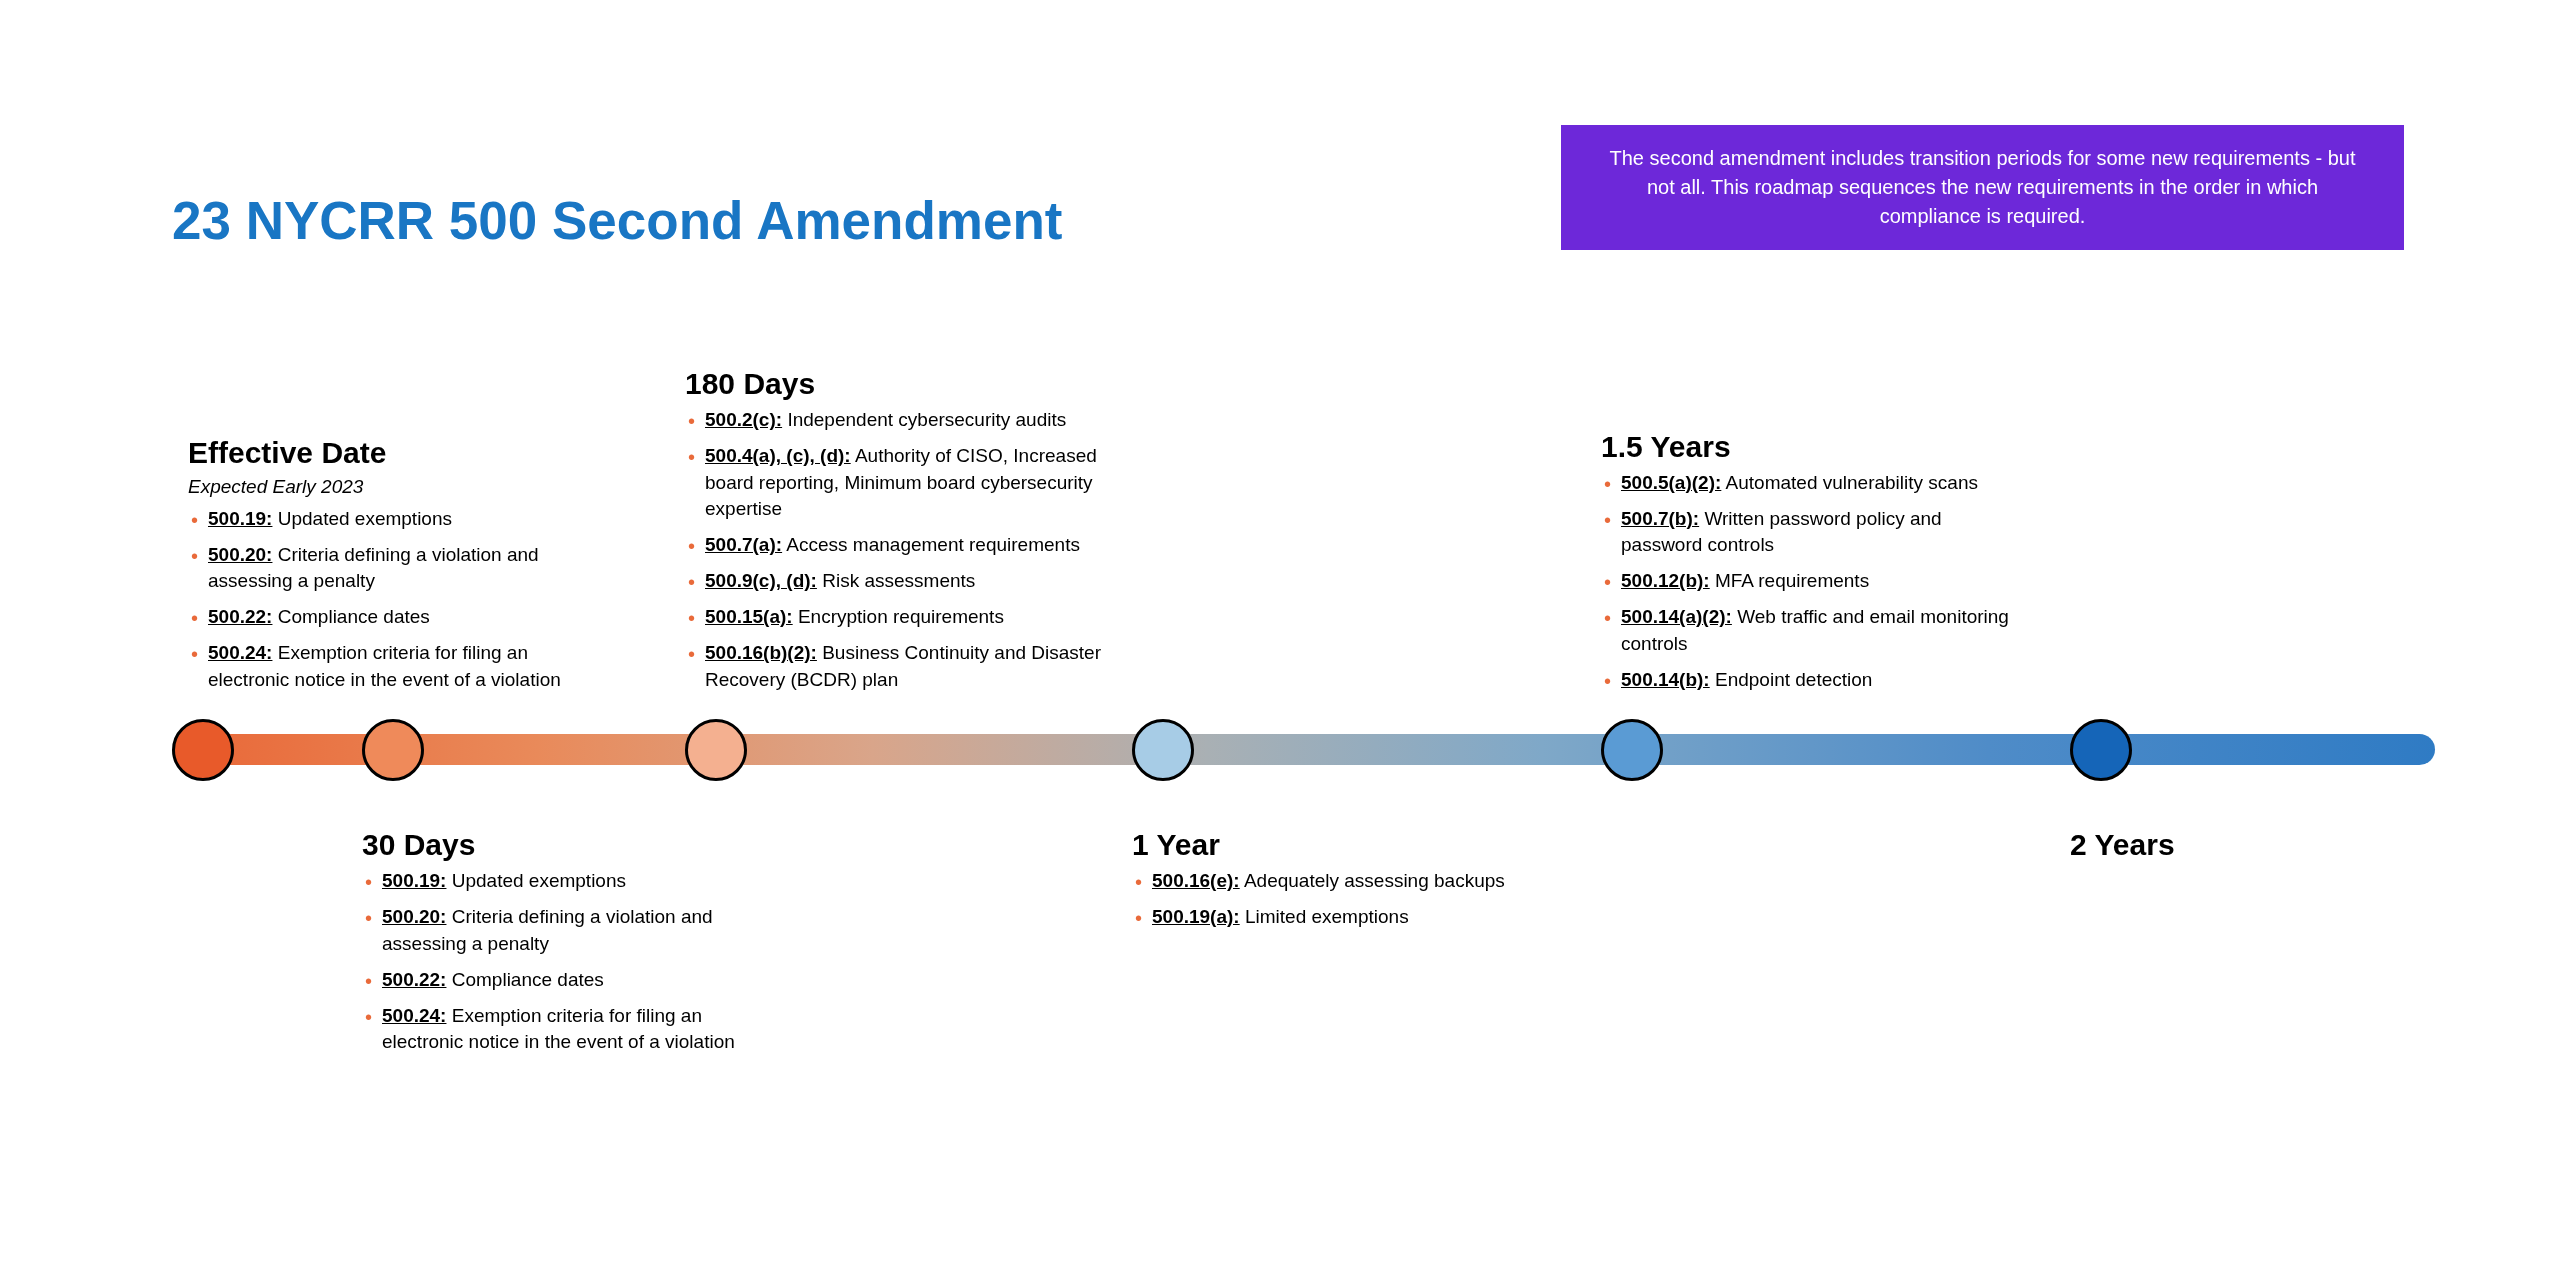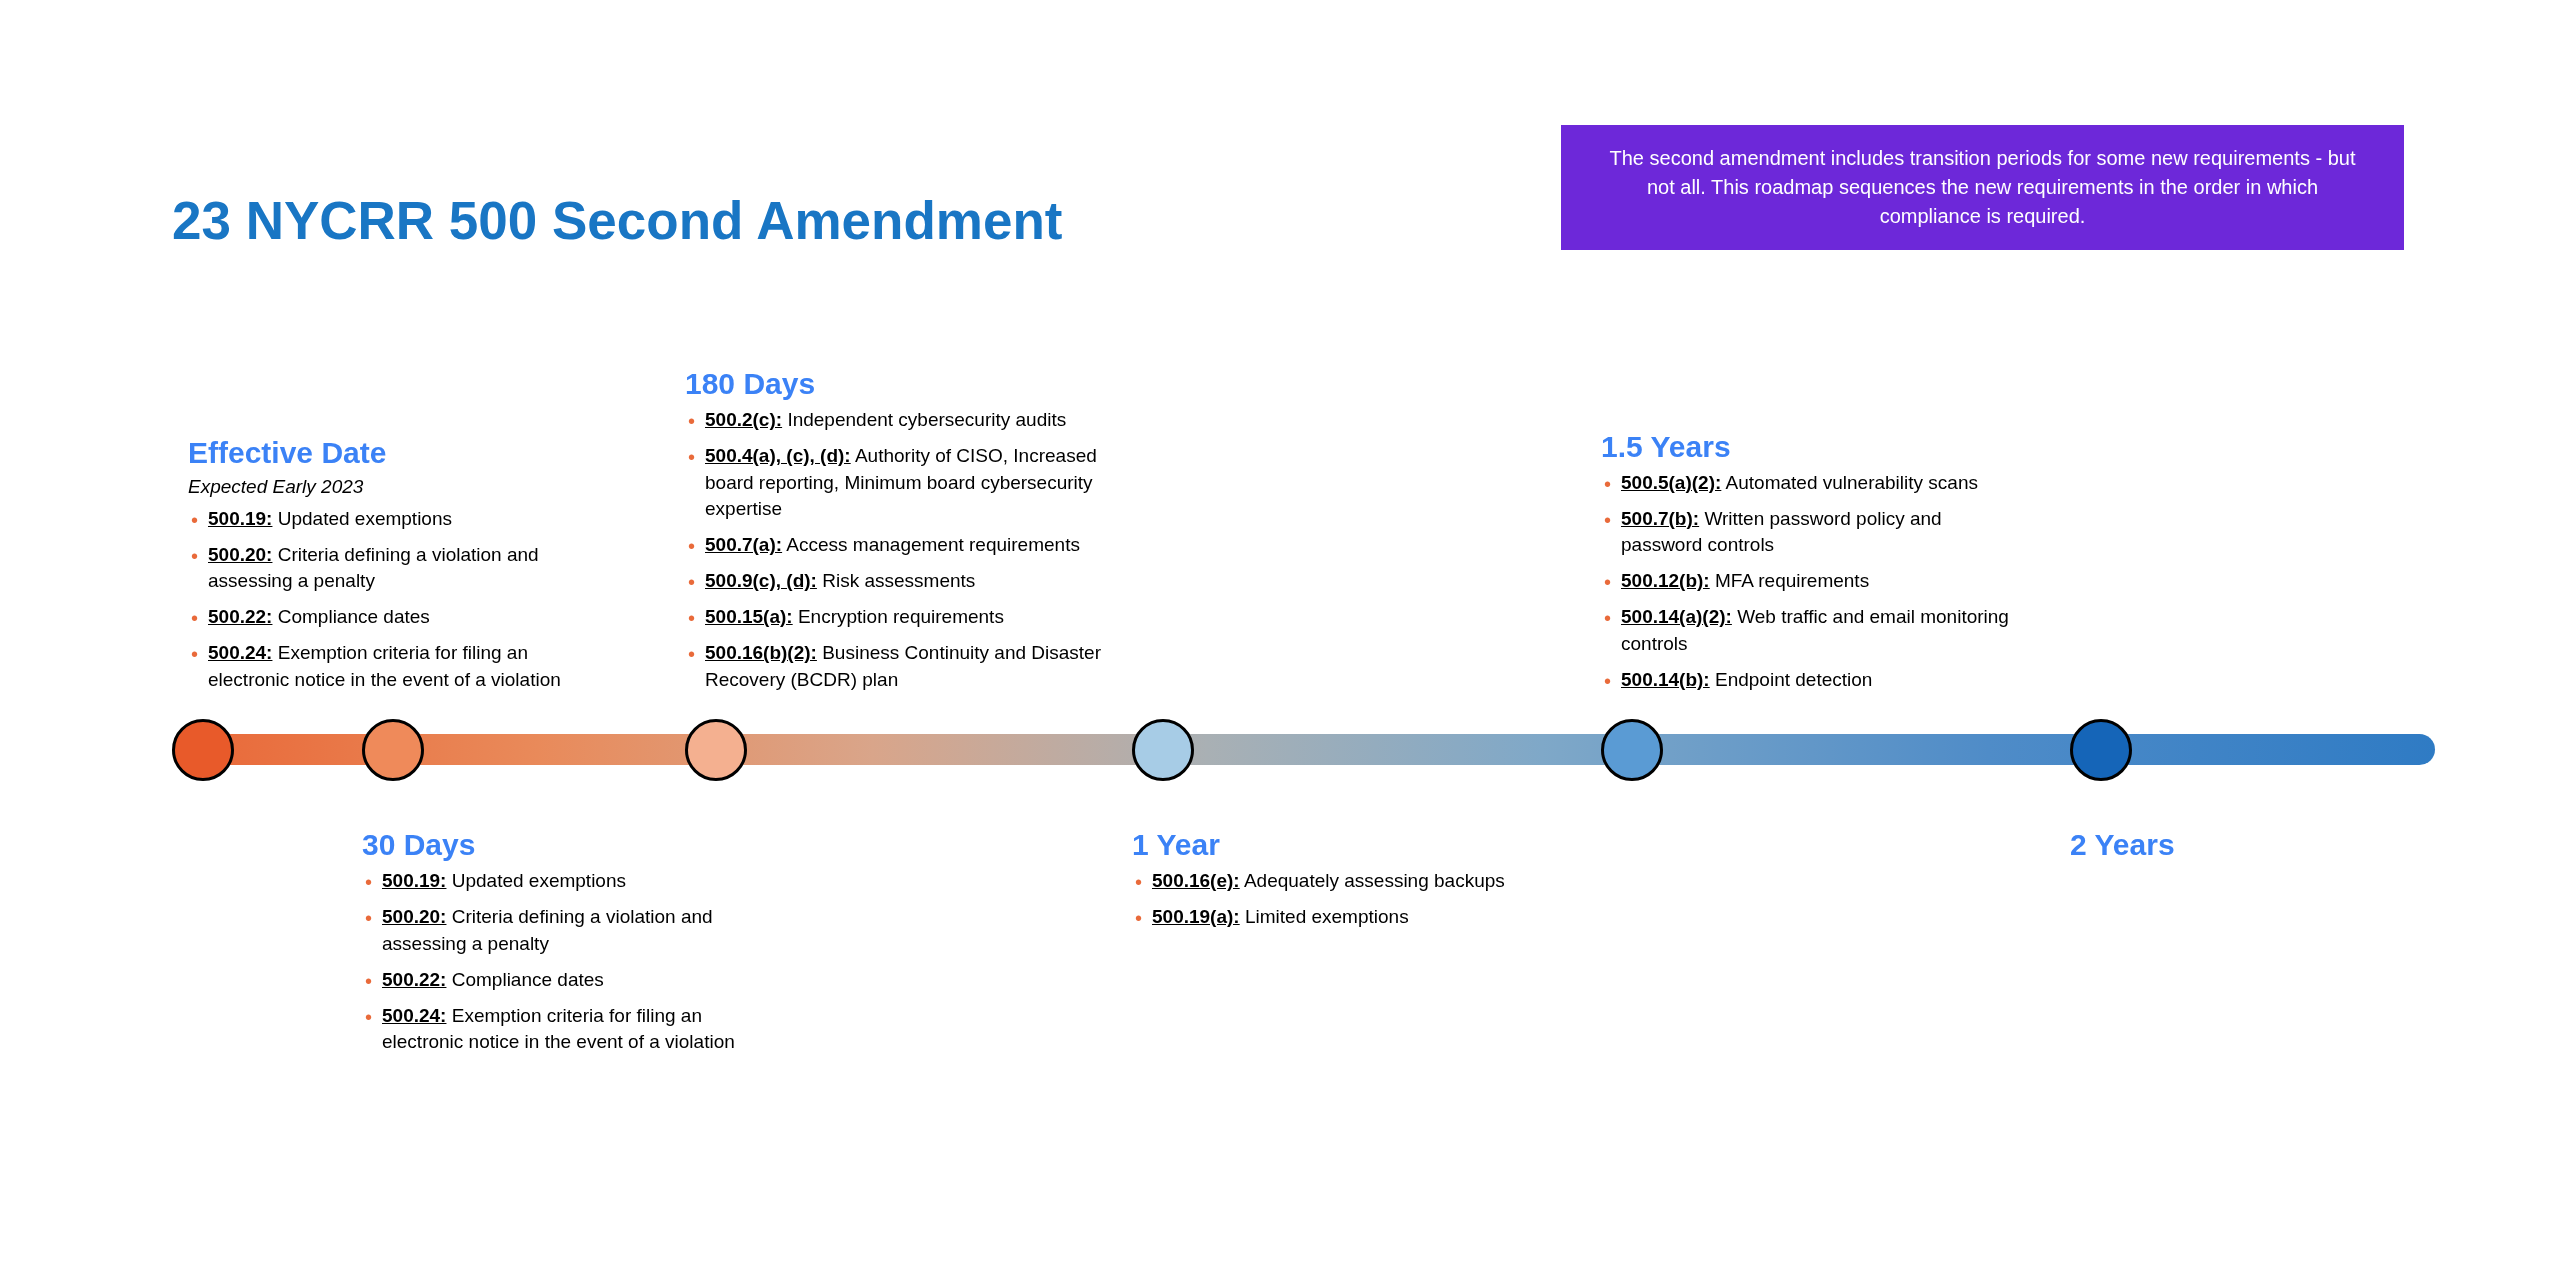--- a/index.html
+++ b/index.html
@@ -44,21 +44,21 @@
     margin-top: 15.6px;
   }
   .milestone {
     position: absolute;
     width: 422px;
   }
   .milestone.bottom .ms-title { margin-top: 0; }
   .ms-title {
     font-size: 30px;
     font-weight: 700;
-    color: #3b82f6;
+    color: #000000;
     margin-bottom: 6.2px;
   }
   .ms-sub {
     font-size: 19px;
     font-style: italic;
     font-weight: 400;
     color: #000;
     margin-bottom: 7.8px;
   }
   .ms-list {

